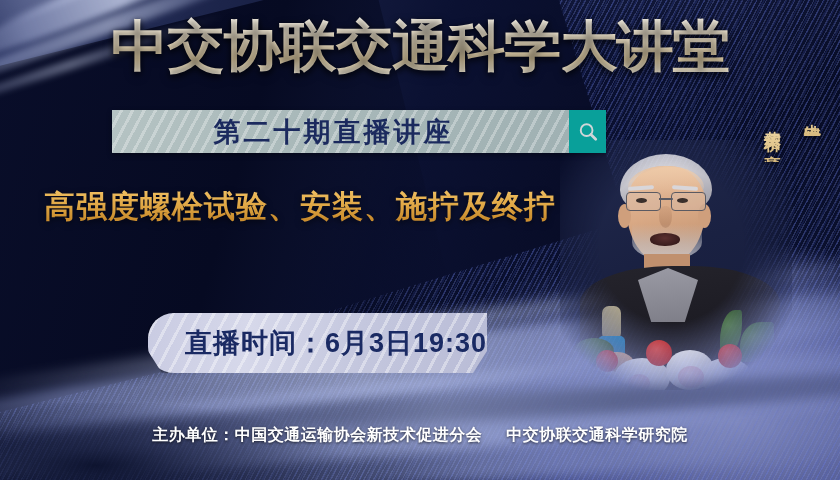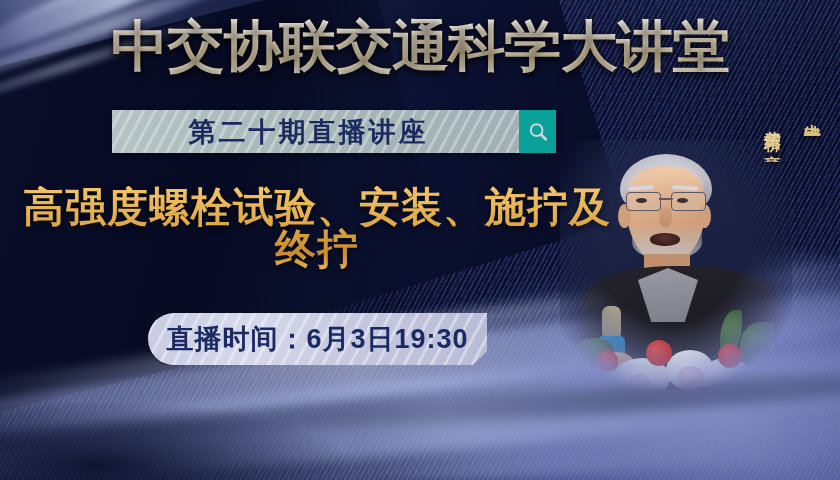--- a/index.html
+++ b/index.html
@@ -164,21 +164,21 @@
     background:linear-gradient(180deg,#fbf6ea 0%,#f3e6cb 40%,#e2cfa6 72%,#f6efdd 100%);
     -webkit-background-clip:text;background-clip:text;
     -webkit-text-fill-color:transparent;
     text-shadow:0 2px 6px rgba(0,0,0,.45);
     filter:drop-shadow(0 2px 3px rgba(0,0,0,.55));
     white-space:nowrap;
   }
 
   
   .subbar{
-    position:absolute;left:112px;top:110px;width:444px;height:43px;
+    position:absolute;left:112px;top:110px;width:494px;height:43px;
     background:linear-gradient(100deg,#b5c3c3 0%,#a8b8b9 40%,#9fb0b2 100%);
     display:flex;align-items:center;
     box-shadow:0 2px 5px rgba(0,0,0,.35);
     overflow:hidden;
   }
   .subbar:before{
     content:"";position:absolute;inset:0;
     background:repeating-linear-gradient(118deg,
       rgba(255,255,255,0) 0px,rgba(255,255,255,0) 7px,
       rgba(255,255,255,.30) 7px,rgba(255,255,255,.30) 10px);
@@ -196,37 +196,36 @@
     width:37px;height:43px;flex:0 0 37px;
     background:#09a09a;
     display:flex;align-items:center;justify-content:center;
   }
   .search-box svg{display:block;}
 
   
   .heading{
     position:absolute;left:0;width:600px;top:186px;
     text-align:center;
-    font-size:41px;line-height:42px;
+    font-size:31px;line-height:42px;
     font-weight:bold;letter-spacing:1px;
     background:linear-gradient(180deg,#f3c569 0%,#e0a846 45%,#c98b2c 80%,#e7b455 100%);
     -webkit-background-clip:text;background-clip:text;
     -webkit-text-fill-color:transparent;
     filter:drop-shadow(0 2px 3px rgba(0,0,0,.6));
-    margin-left:17px;
   }
   .heading .l2{letter-spacing:1px;}
 
   
   .timepill{
-    position:absolute;left:148px;top:313px;width:339px;height:52px;
+    position:absolute;left:148px;top:313px;width:339px;height:60px;
     background:linear-gradient(100deg,#c9cbe2 0%,#d6d8ea 30%,#c4c7de 62%,#b9bcd6 100%);
     clip-path:polygon(14px 0,100% 0,100% 0,100% 38px,calc(100% - 14px) 100%,14px 100%,0 38px,0 14px);
     border-radius:26px 0 0 26px;
-    display:flex;align-items:center;justify-content:center;
+    display:flex;align-items:center;justify-content:flex-end;
     box-shadow:0 3px 8px rgba(0,0,0,.45);
     overflow:hidden;
   }
   .timepill:before{
     content:"";position:absolute;inset:0;
     background:repeating-linear-gradient(118deg,
       rgba(255,255,255,0) 0px,rgba(255,255,255,0) 9px,
       rgba(255,255,255,.38) 9px,rgba(255,255,255,.38) 12px);
   }
   .timepill-text{
@@ -338,14 +337,17 @@
     <div class="l1">高强度螺栓试验、安装、施拧及终拧</div>
   </div>
 
   <div class="timepill">
     <div class="timepill-text">直播时间：6月3日19:30</div>
   </div>
 
   <div class="vtext org">中铁大桥科学研究院有限公司</div>
   <div class="vtext name">黄绍桥　高栓试验研究首席专家</div>
 
+  <div class="footer">
+    <span>主办单位：</span><span>中国交通运输协会新技术促进分会</span><span class="gap"></span><span>中交协联交通科学研究院</span>
+  </div>
 
 </div>
 
 </body></html>

